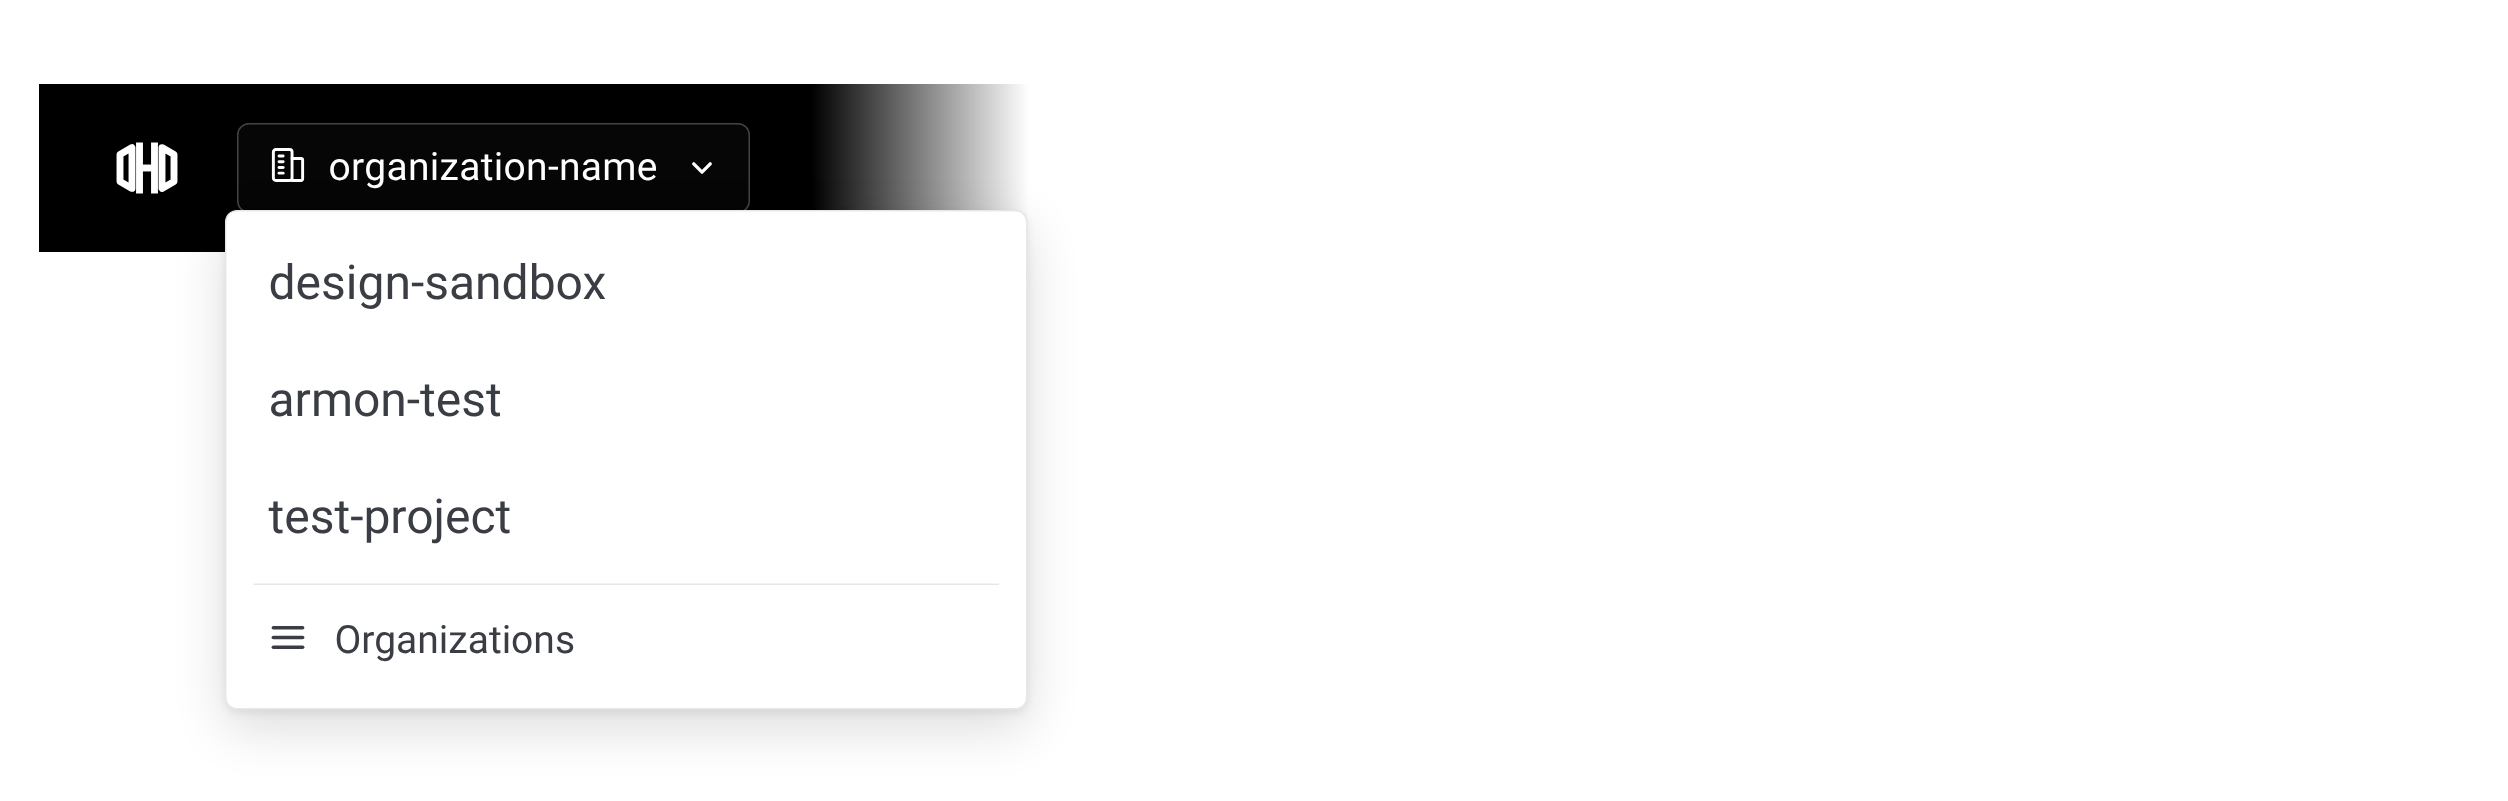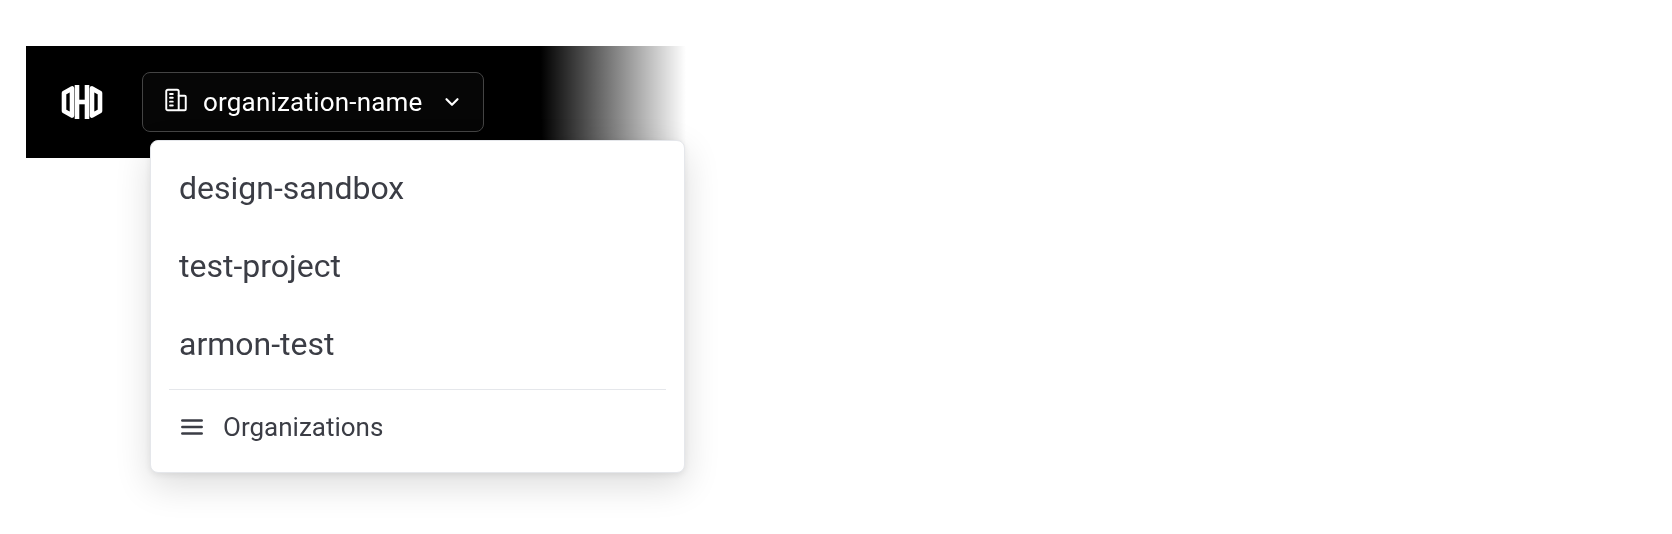--- a/index.html
+++ b/index.html
@@ -5,28 +5,28 @@
     * { margin: 0; padding: 0; box-sizing: border-box; }
     body {
       font-family: -apple-system, BlinkMacSystemFont, "Segoe UI", Roboto, Helvetica, Arial, sans-serif;
       width: 1672px;
       height: 534px;
       background: #fff;
       position: relative;
     }
     .navbar-wrap {
       position: absolute;
-      top: 46px;
+      top: 56px;
       left: 26px;
       width: 660px;
       height: 112px;
       background: linear-gradient(to right, #000 0%, #000 78%, rgba(0,0,0,0) 100%);
       display: flex;
       align-items: center;
-      padding-left: 32px;
+      padding-left: 48px;
     }
     .logo {
       display: inline-flex;
       align-items: center;
       justify-content: center;
       margin-right: 36px;
     }
     .org-button {
       display: inline-flex;
       align-items: center;
@@ -66,21 +66,21 @@
       color: #3b3d45;
       cursor: pointer;
     }
     .divider {
       height: 1px;
       background: #e5e7eb;
       margin: 6px 18px 0 18px;
     }
     .dropdown-footer {
       display: flex;
-      align-items: center;
+      align-items: flex-start;
       gap: 18px;
       padding: 22px 28px;
       font-size: 26px;
       color: #3b3d45;
       cursor: pointer;
     }
     .menu-icon {
       display: inline-flex;
     }
   </style>
@@ -116,24 +116,24 @@
       </svg>
     </span>
   </div>
 </div>
 
 <div class="dropdown">
   <div class="dropdown-item">
     <span>design-sandbox</span>
   </div>
   <div class="dropdown-item">
-    <span>test-project</span>
+    <span>armon-test</span>
   </div>
   <div class="dropdown-item">
-    <span>armon-test</span>
+    <span>test-project</span>
   </div>
   <div class="divider"></div>
   <div class="dropdown-footer">
     <span class="menu-icon">
       <svg width="26" height="26" viewBox="0 0 24 24" fill="none" stroke="#3b3d45" stroke-width="2.2" stroke-linecap="round">
         <line x1="3" y1="6" x2="21" y2="6"></line>
         <line x1="3" y1="12" x2="21" y2="12"></line>
         <line x1="3" y1="18" x2="21" y2="18"></line>
       </svg>
     </span>

